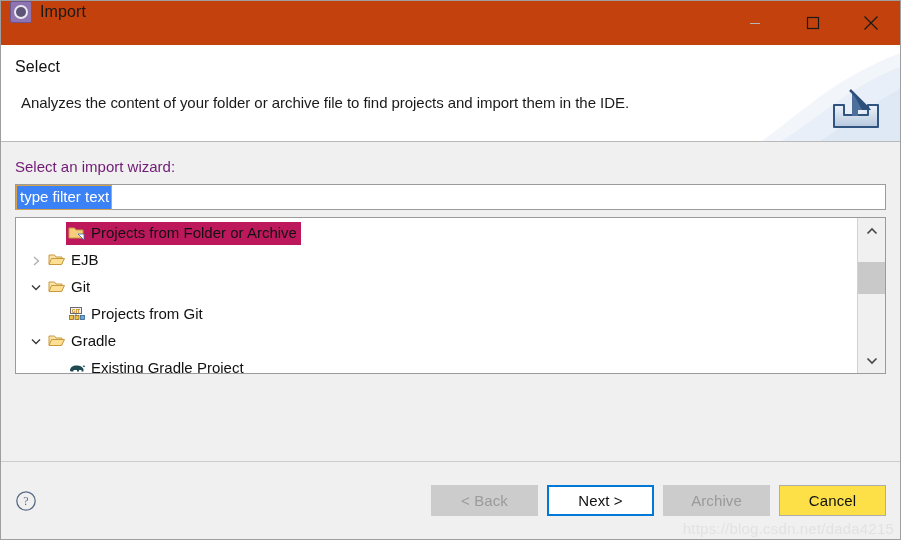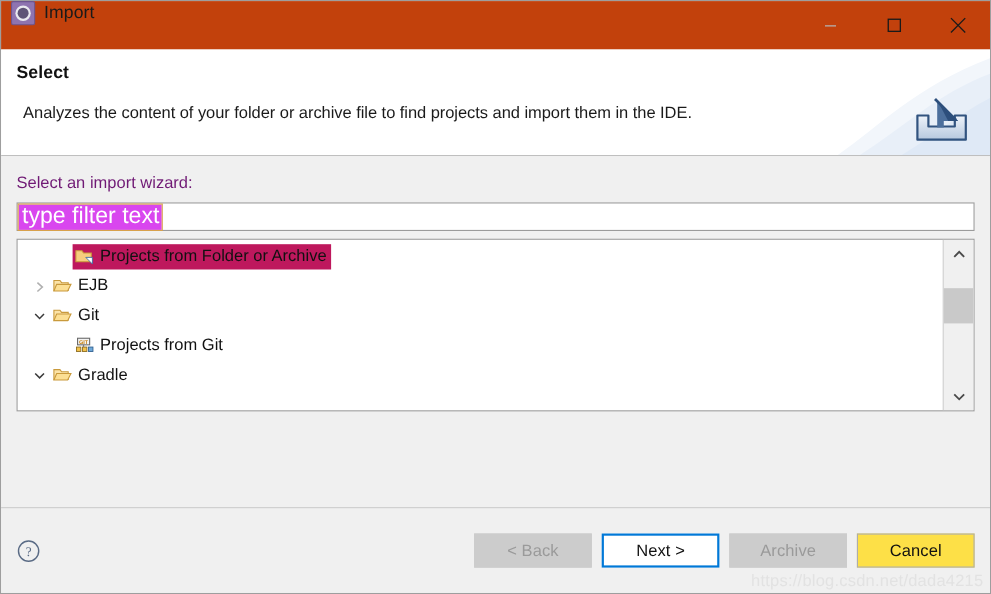--- a/index.html
+++ b/index.html
@@ -85,21 +85,21 @@
     background: #ffffff;
     border-bottom: 1px solid #b9b9b9;
     height: 97px;
     flex: none;
     position: relative;
     padding: 13px 16px 0 14px;
     overflow: hidden;
   }
   .header-title {
     font-size: 16px;
-    font-weight: bold;
+    font-weight: normal;
     color: #111111;
     margin: 0 0 18px 0;
     letter-spacing: .1px;
   }
   .header-desc {
     font-size: 15px;
     color: #1a1a1a;
     margin-left: 6px;
     letter-spacing: -0.05px;
   }
@@ -133,23 +133,23 @@
     height: 26px;
     background: #ffffff;
     border: 1px solid #9b9b9b;
     display: flex;
     align-items: center;
     padding: 0;
     margin-bottom: 7px;
   }
   .filter-sel {
     display: inline-block;
-    background: #d946ef;
+    background: #3b82f6;
     color: #ffffff;
-    font-size: 21px;
+    font-size: 15px;
     padding: 1px 2px 2px 3px;
     line-height: 20px;
     outline: 1px solid #d8a14b;
     margin-left: 1px;
   }
 
   
   .tree-wrap {
     height: 157px;
     background: #ffffff;
@@ -408,20 +408,32 @@
             <span class="tree-icon">
               <svg width="18" height="16" viewBox="0 0 18 16">
                 <path d="M1,3 L6.5,3 L8,5 L14,5 L14,12 L1,12 Z" fill="#fbe3a8" stroke="#c99a3c" stroke-width="1"></path>
                 <path d="M3.5,6.5 L16.5,6.5 L13.5,12.5 L1,12.5 Z" fill="#fcdf94" stroke="#c99a3c" stroke-width="1"></path>
               </svg>
             </span>
             <span class="row-label">Gradle</span>
           </span>
         </div>
 
+        <div class="tree-row">
+          <span class="indent-1"></span>
+          <span class="row-label-wrap">
+            <span class="tree-icon">
+              <svg width="18" height="16" viewBox="0 0 18 16">
+                <path d="M2,11 C2,7 5,5.5 8.5,5.5 C12,5.5 15,7 15.5,9.5 L15.5,11.5 L13.5,11.5 L13.5,10 L11,10 L11,11.5 L9,11.5 L9,10 L5.5,10 L5.5,11.5 L3.5,11.5 Z" fill="#1f4a52"></path>
+                <path d="M14.5,6 C16,5 17,5.5 17.2,6.3 C17,6.9 16,7 15.2,6.8 Z" fill="#1f4a52"></path>
+              </svg>
+            </span>
+            <span class="row-label">Existing Gradle Project</span>
+          </span>
+        </div>
 
       </div>
 
       <div class="vscroll">
         <div class="vs-arrow">
           <svg width="14" height="9" viewBox="0 0 14 9">
               <polyline points="2.5,6.5 7,2 11.5,6.5" fill="none" stroke="#4a4a4a" stroke-width="1.7"></polyline>
             </svg>
         </div>
         <div class="vs-track">

